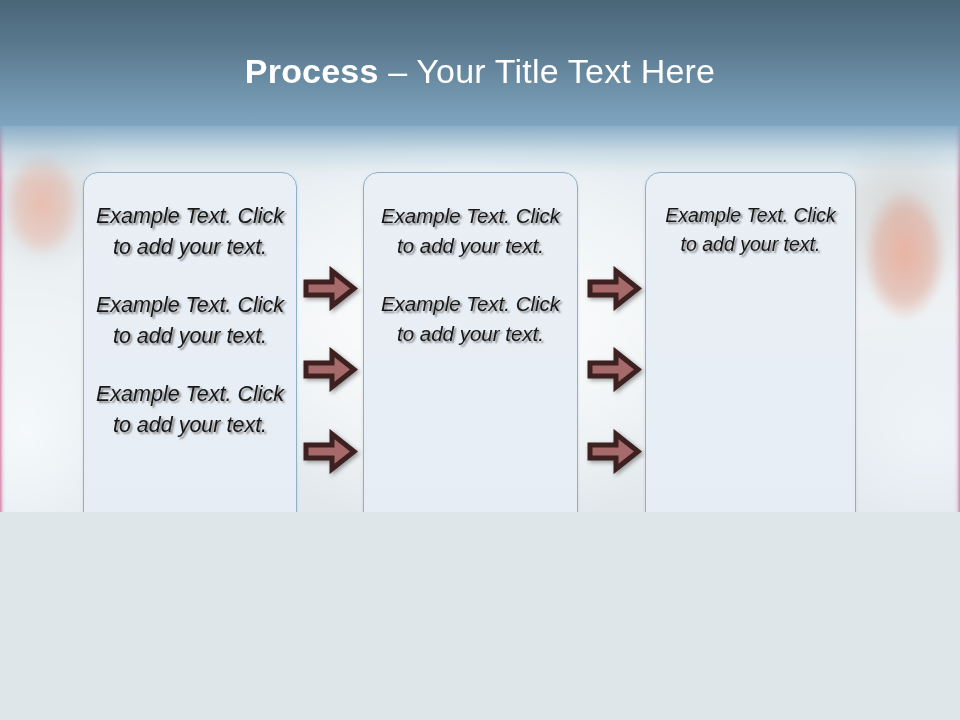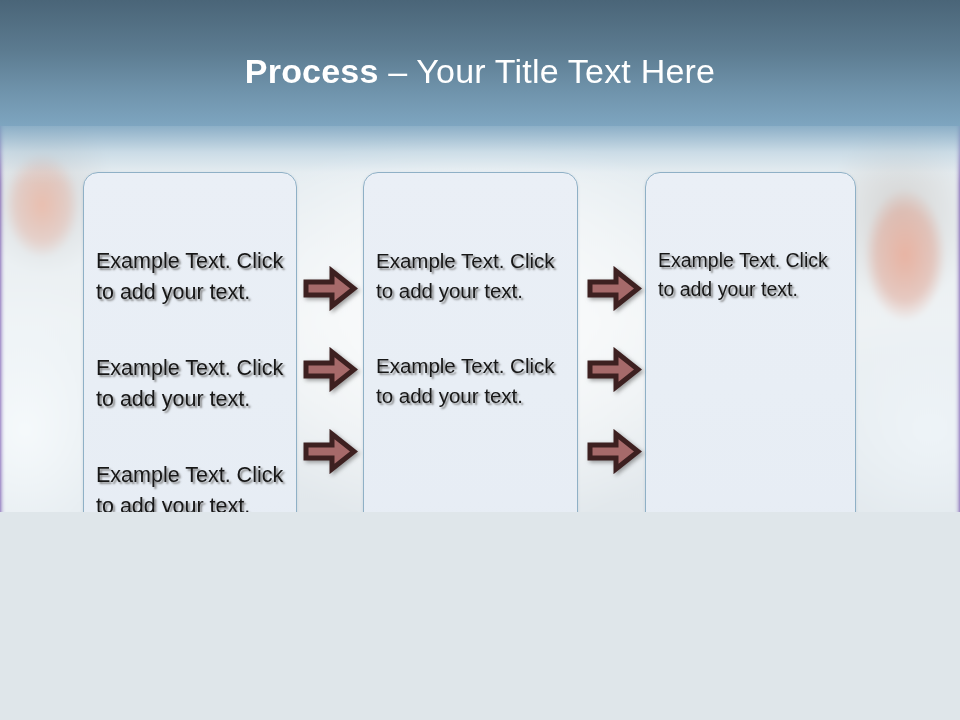--- a/index.html
+++ b/index.html
@@ -8,21 +8,21 @@
     font-family:"Liberation Sans", sans-serif;
     background:#dfe6ea;
     position:relative;
   }
 
   
   #slide {
     position:absolute; left:0; top:0;
     width:960px; height:512px;
     overflow:hidden;
-    background:#4c1d95;
+    background:#be185d;
   }
 
   
   .bg-photo {
     position:absolute; left:0; top:0; width:960px; height:720px;
     background:
       
       radial-gradient(ellipse 330px 260px at 470px 330px, rgba(255,255,255,0.92) 0%, rgba(255,255,255,0.35) 55%, rgba(255,255,255,0) 80%),
       
       radial-gradient(ellipse 48px 78px at 905px 255px, rgba(233,176,158,0.92) 0%, rgba(226,171,155,0.55) 58%, rgba(220,180,170,0) 85%),
@@ -79,25 +79,26 @@
     border-radius:15px;
     background:linear-gradient(to bottom, #eaeff6 0%, #e8eef5 50%, #e6ecf4 100%);
     box-shadow:0 1px 3px rgba(90,110,130,0.18);
     padding-top:28px;
   }
   #pbox-1 { left:83px;  width:214px; }
   #pbox-2 { left:363px; width:215px; }
   #pbox-3 { left:645px; width:211px; }
 
   .ptext {
+    text-align:center;
+    font-style:italic;
     font-weight:normal;
     color:#171717;
     text-shadow:2px 2px 2px rgba(110,110,110,0.80);
     padding:0 12px;
-    margin-top:45px;
   }
   #pbox-1 .ptext { font-size:21.5px; line-height:31px; margin-bottom:27px; }
   #pbox-2 .ptext { font-size:20.5px; line-height:30px; margin-bottom:28px; }
   #pbox-3 .ptext { font-size:19.5px; line-height:29px; margin-bottom:26px; }
 
   
   .arrow {
     position:absolute;
     width:56px; height:45px;
   }

